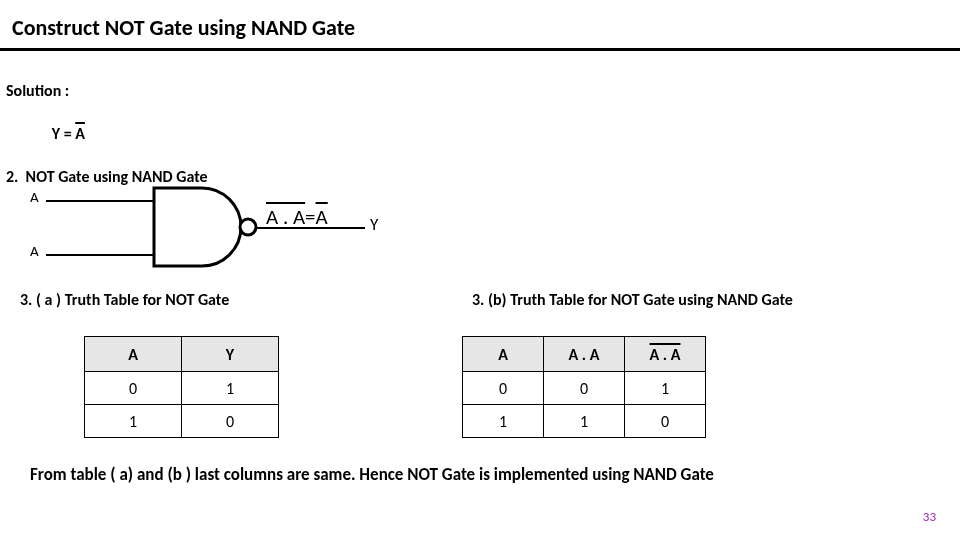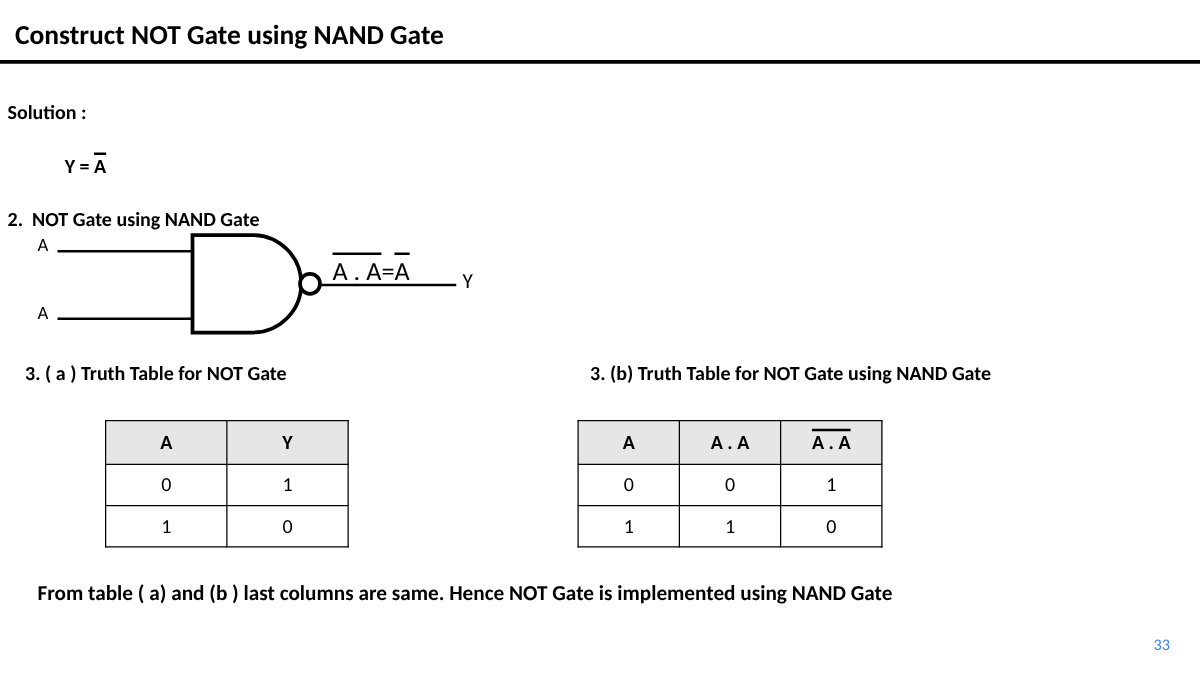--- a/index.html
+++ b/index.html
@@ -122,21 +122,21 @@
     left: 30px;
     top: 464px;
     font-size: 17px;
     font-weight: 700;
   }
   .page-num {
     position: absolute;
     right: 24px;
     bottom: 16px;
     font-size: 13px;
-    color: #3b82f6;
+    color: #a21caf;
   }
 </style>
 </head>
 <body>
 
 <div class="slide">
 
   <div class="title">Construct NOT Gate using NAND Gate</div>
   <div class="title-rule"></div>
 

